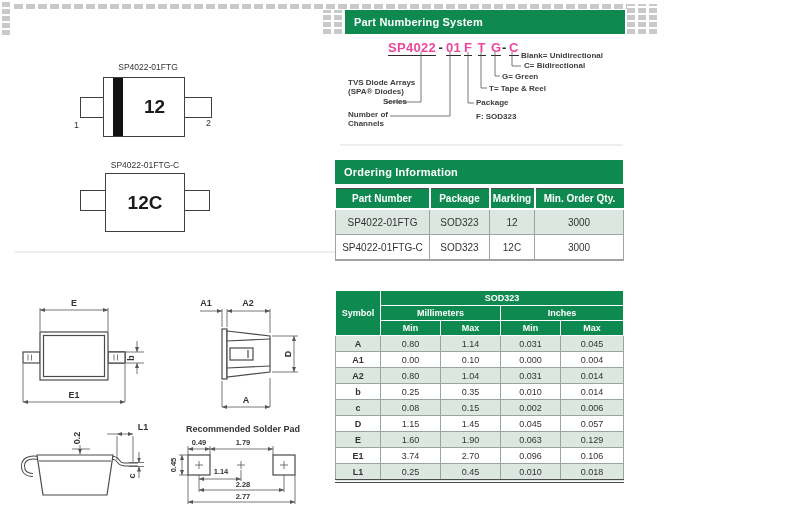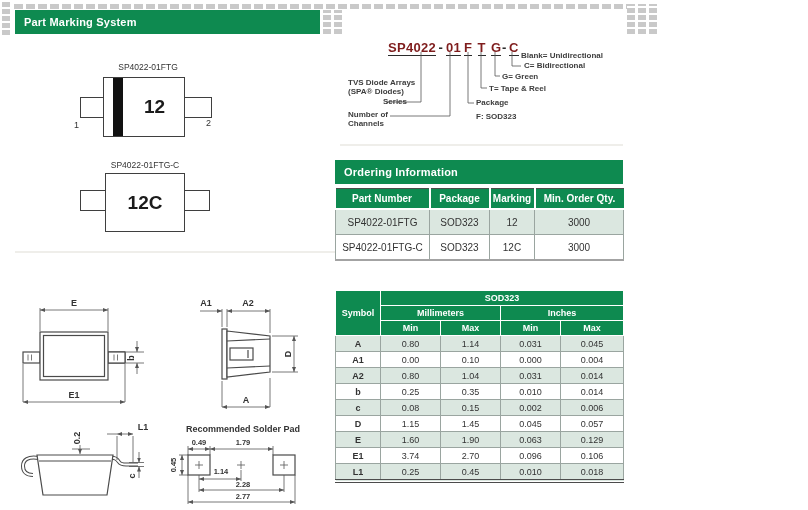--- a/index.html
+++ b/index.html
@@ -23,21 +23,21 @@
   
   .pkg-label { position:absolute; font-size:8.5px; color:#333; text-align:center; width:120px; }
   .pkg-lead  { position:absolute; border:1.5px solid #3f3f3f; background:#fff; box-sizing:border-box; }
   .pkg-body  { position:absolute; border:1.5px solid #3f3f3f; background:#fff; box-sizing:border-box; }
   .band      { position:absolute; top:0; height:100%; width:10px; background:#111; }
   .mark-text { position:absolute; top:0; height:100%; display:flex; align-items:center;
                justify-content:center; font-weight:bold; font-size:19px; color:#1b1b1b; }
   .pin { position:absolute; font-size:9px; color:#333; }
 
   
-  .pn-seg { position:absolute; top:40px; font-size:13px; font-weight:bold; color:#7f1d1d;
+  .pn-seg { position:absolute; top:40px; font-size:13px; font-weight:bold; color:#ec4899;
             letter-spacing:.3px; border-bottom:1.5px solid #2b2b2b; }
   .pn-dash { position:absolute; top:40px; font-size:13px; font-weight:bold; color:#2b2b2b; }
   .lbl { position:absolute; font-size:8px; font-weight:bold; color:#3d3d3d; white-space:nowrap;
          line-height:1.15; }
 
   
   .otbl { position:absolute; left:335px; top:188px; width:288px; border-collapse:collapse;
           table-layout:fixed; font-size:10px; color:#333; text-align:center;
           border-top:1.5px solid #4c4c4c; border-bottom:2px solid #a3a3a3; }
   .otbl th { background:#0e8a50; color:#fff; font-weight:bold; font-size:10px; height:19px;
@@ -71,21 +71,21 @@
 
 <div id="page">
 
   <div class="dashline"></div>
   <div class="checker" style="left:2px; top:1px; width:11px; height:34px;"></div>
   <div class="checker" style="left:323px; top:10px; width:19px; height:24px;"></div>
   <div class="checker" style="left:627px; top:4px; width:31px; height:30px;"></div>
   <div class="faint" style="left:340px; top:144px; width:283px;"></div>
   <div class="faint" style="left:15px; top:251px; width:608px;"></div>
 
-  <div class="bar" style="left:15px; top:10px; width:305px;">Part Marking System</div>
+  <div class="bar" style="left:345px; top:10px; width:280px;">Part Numbering System</div>
   <div class="bar" style="left:335px; top:160px; width:288px;">Ordering Information</div>
 
   <div class="pkg-label" style="left:88px; top:62px;">SP4022-01FTG</div>
   <div class="pkg-lead" style="left:80px; top:97px; width:24px; height:21px;"></div>
   <div class="pkg-lead" style="left:184px; top:97px; width:28px; height:21px;"></div>
   <div class="pkg-body" style="left:103px; top:77px; width:82px; height:60px;">
     <div class="band" style="left:9px;"></div>
     <div class="mark-text" style="left:20px; width:61px;">12</div>
   </div>
   <div class="pin" style="left:74px; top:120px;">1</div>

